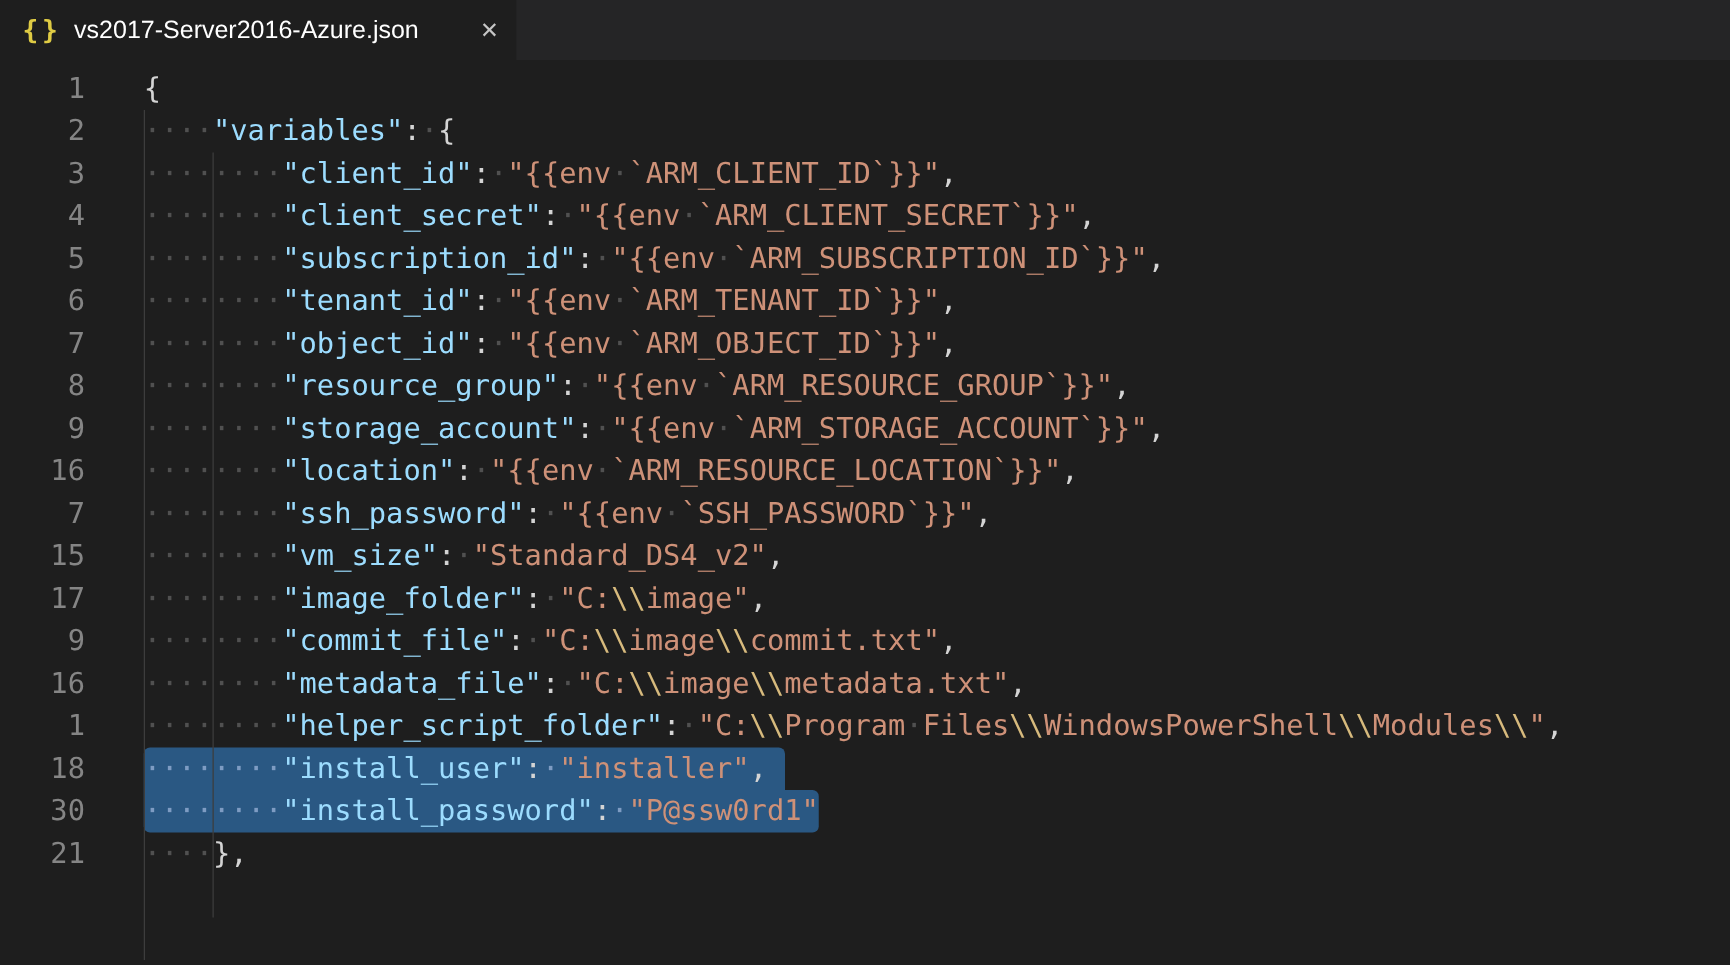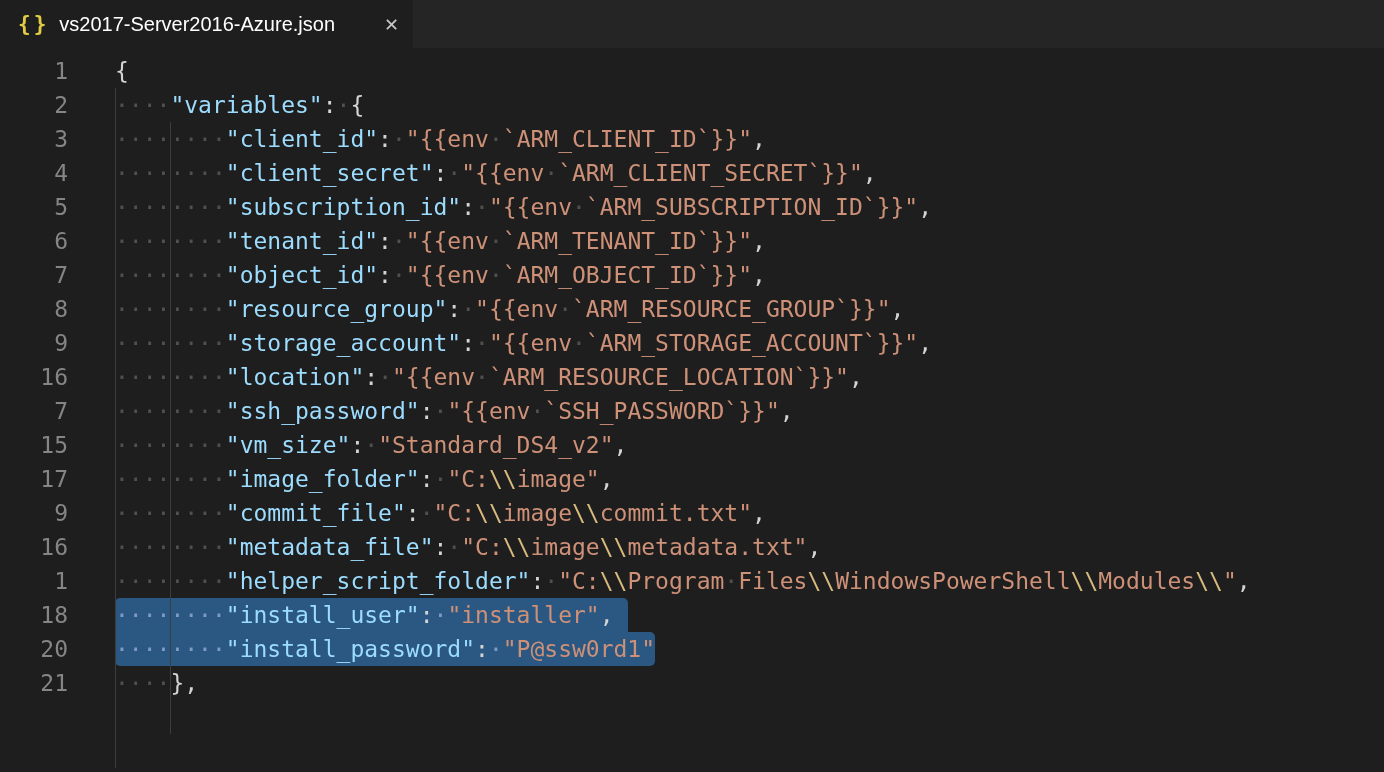--- a/index.html
+++ b/index.html
@@ -138,21 +138,21 @@
         </div>
         <div class="row">
           <div class="num">1</div>
           <div class="code"><span class="ws">········</span><span class="k">"helper_script_folder"</span><span class="p">:</span><span class="ws">·</span><span class="s">"C:</span><span class="e">\\</span><span class="s">Program</span><span class="ws">·</span><span class="s">Files</span><span class="e">\\</span><span class="s">WindowsPowerShell</span><span class="e">\\</span><span class="s">Modules</span><span class="e">\\</span><span class="s">"</span><span class="p">,</span></div>
         </div>
         <div class="row">
           <div class="num">18</div>
           <div class="code"><span class="selbg sel-first sel-nl"><span class="ws">········</span><span class="k">"install_user"</span><span class="p">:</span><span class="ws">·</span><span class="s">"installer"</span><span class="p">,</span></span></div>
         </div>
         <div class="row">
-          <div class="num">20</div>
+          <div class="num">30</div>
           <div class="code"><span class="selbg sel-last"><span class="ws">········</span><span class="k">"install_password"</span><span class="p">:</span><span class="ws">·</span><span class="s">"P@ssw0rd1"</span></span></div>
         </div>
         <div class="row">
           <div class="num">21</div>
           <div class="code"><span class="ws">····</span><span class="p">},</span></div>
         </div>
       </div>
   </div>
 </div>
 

